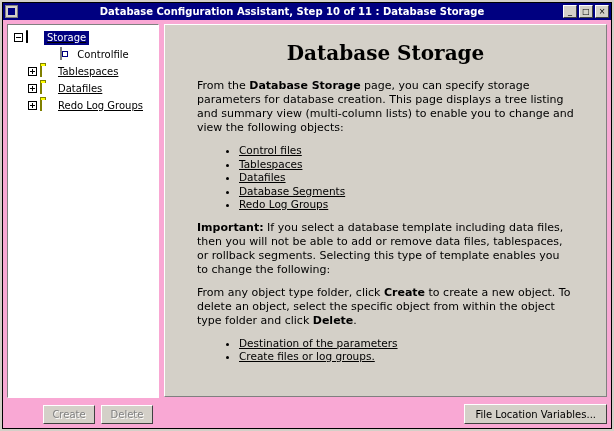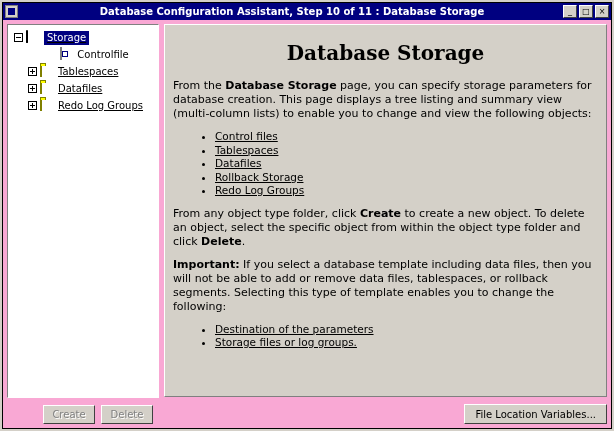--- a/index.html
+++ b/index.html
@@ -218,21 +218,21 @@
     min-width: 0;
   }
   .content {
     flex: 1;
     background: #d4d0c8;
     border-top: 1px solid #ffffff;
     border-left: 1px solid #ffffff;
     border-right: 1px solid #808080;
     border-bottom: 1px solid #808080;
     box-sizing: border-box;
-    padding: 10px 8px;
+    padding: 10px 32px;
     overflow: hidden;
   }
   .page-title {
     text-align: center;
     font-size: 20px;
     font-weight: bold;
     color: #000;
     margin: 6px 0 14px 0;
     font-family: "DejaVu Serif", serif;
   }
@@ -349,31 +349,31 @@
           <div class="content">
 
             <div class="page-title">Database Storage</div>
 
             <p class="para"><span>From the </span><span class="b">Database Storage</span><span> page, you can specify storage parameters for database creation. This page displays a tree listing and summary view (multi-column lists) to enable you to change and view the following objects:</span></p>
 
             <ul class="bullets">
               <li>Control files</li>
               <li>Tablespaces</li>
               <li>Datafiles</li>
-              <li>Rollback Storage</li>
+              <li>Database Segments</li>
               <li>Redo Log Groups</li>
             </ul>
 
+            <p class="para"><span class="b">Important:</span><span> If you select a database template including data files, then you will not be able to add or remove data files, tablespaces, or rollback segments. Selecting this type of template enables you to change the following:</span></p>
+
             <p class="para"><span>From any object type folder, click </span><span class="b">Create</span><span> to create a new object. To delete an object, select the specific object from within the object type folder and click </span><span class="b">Delete</span><span>.</span></p>
-
-            <p class="para"><span class="b">Important:</span><span> If you select a database template including data files, then you will not be able to add or remove data files, tablespaces, or rollback segments. Selecting this type of template enables you to change the following:</span></p>
 
             <ul class="bullets">
               <li>Destination of the parameters</li>
-              <li>Storage files or log groups.</li>
+              <li>Create files or log groups.</li>
             </ul>
 
 
           </div>
 
           <div class="right-bottom">
             <div class="btn">File Location Variables...</div>
           </div>
         </div>
       </div>

